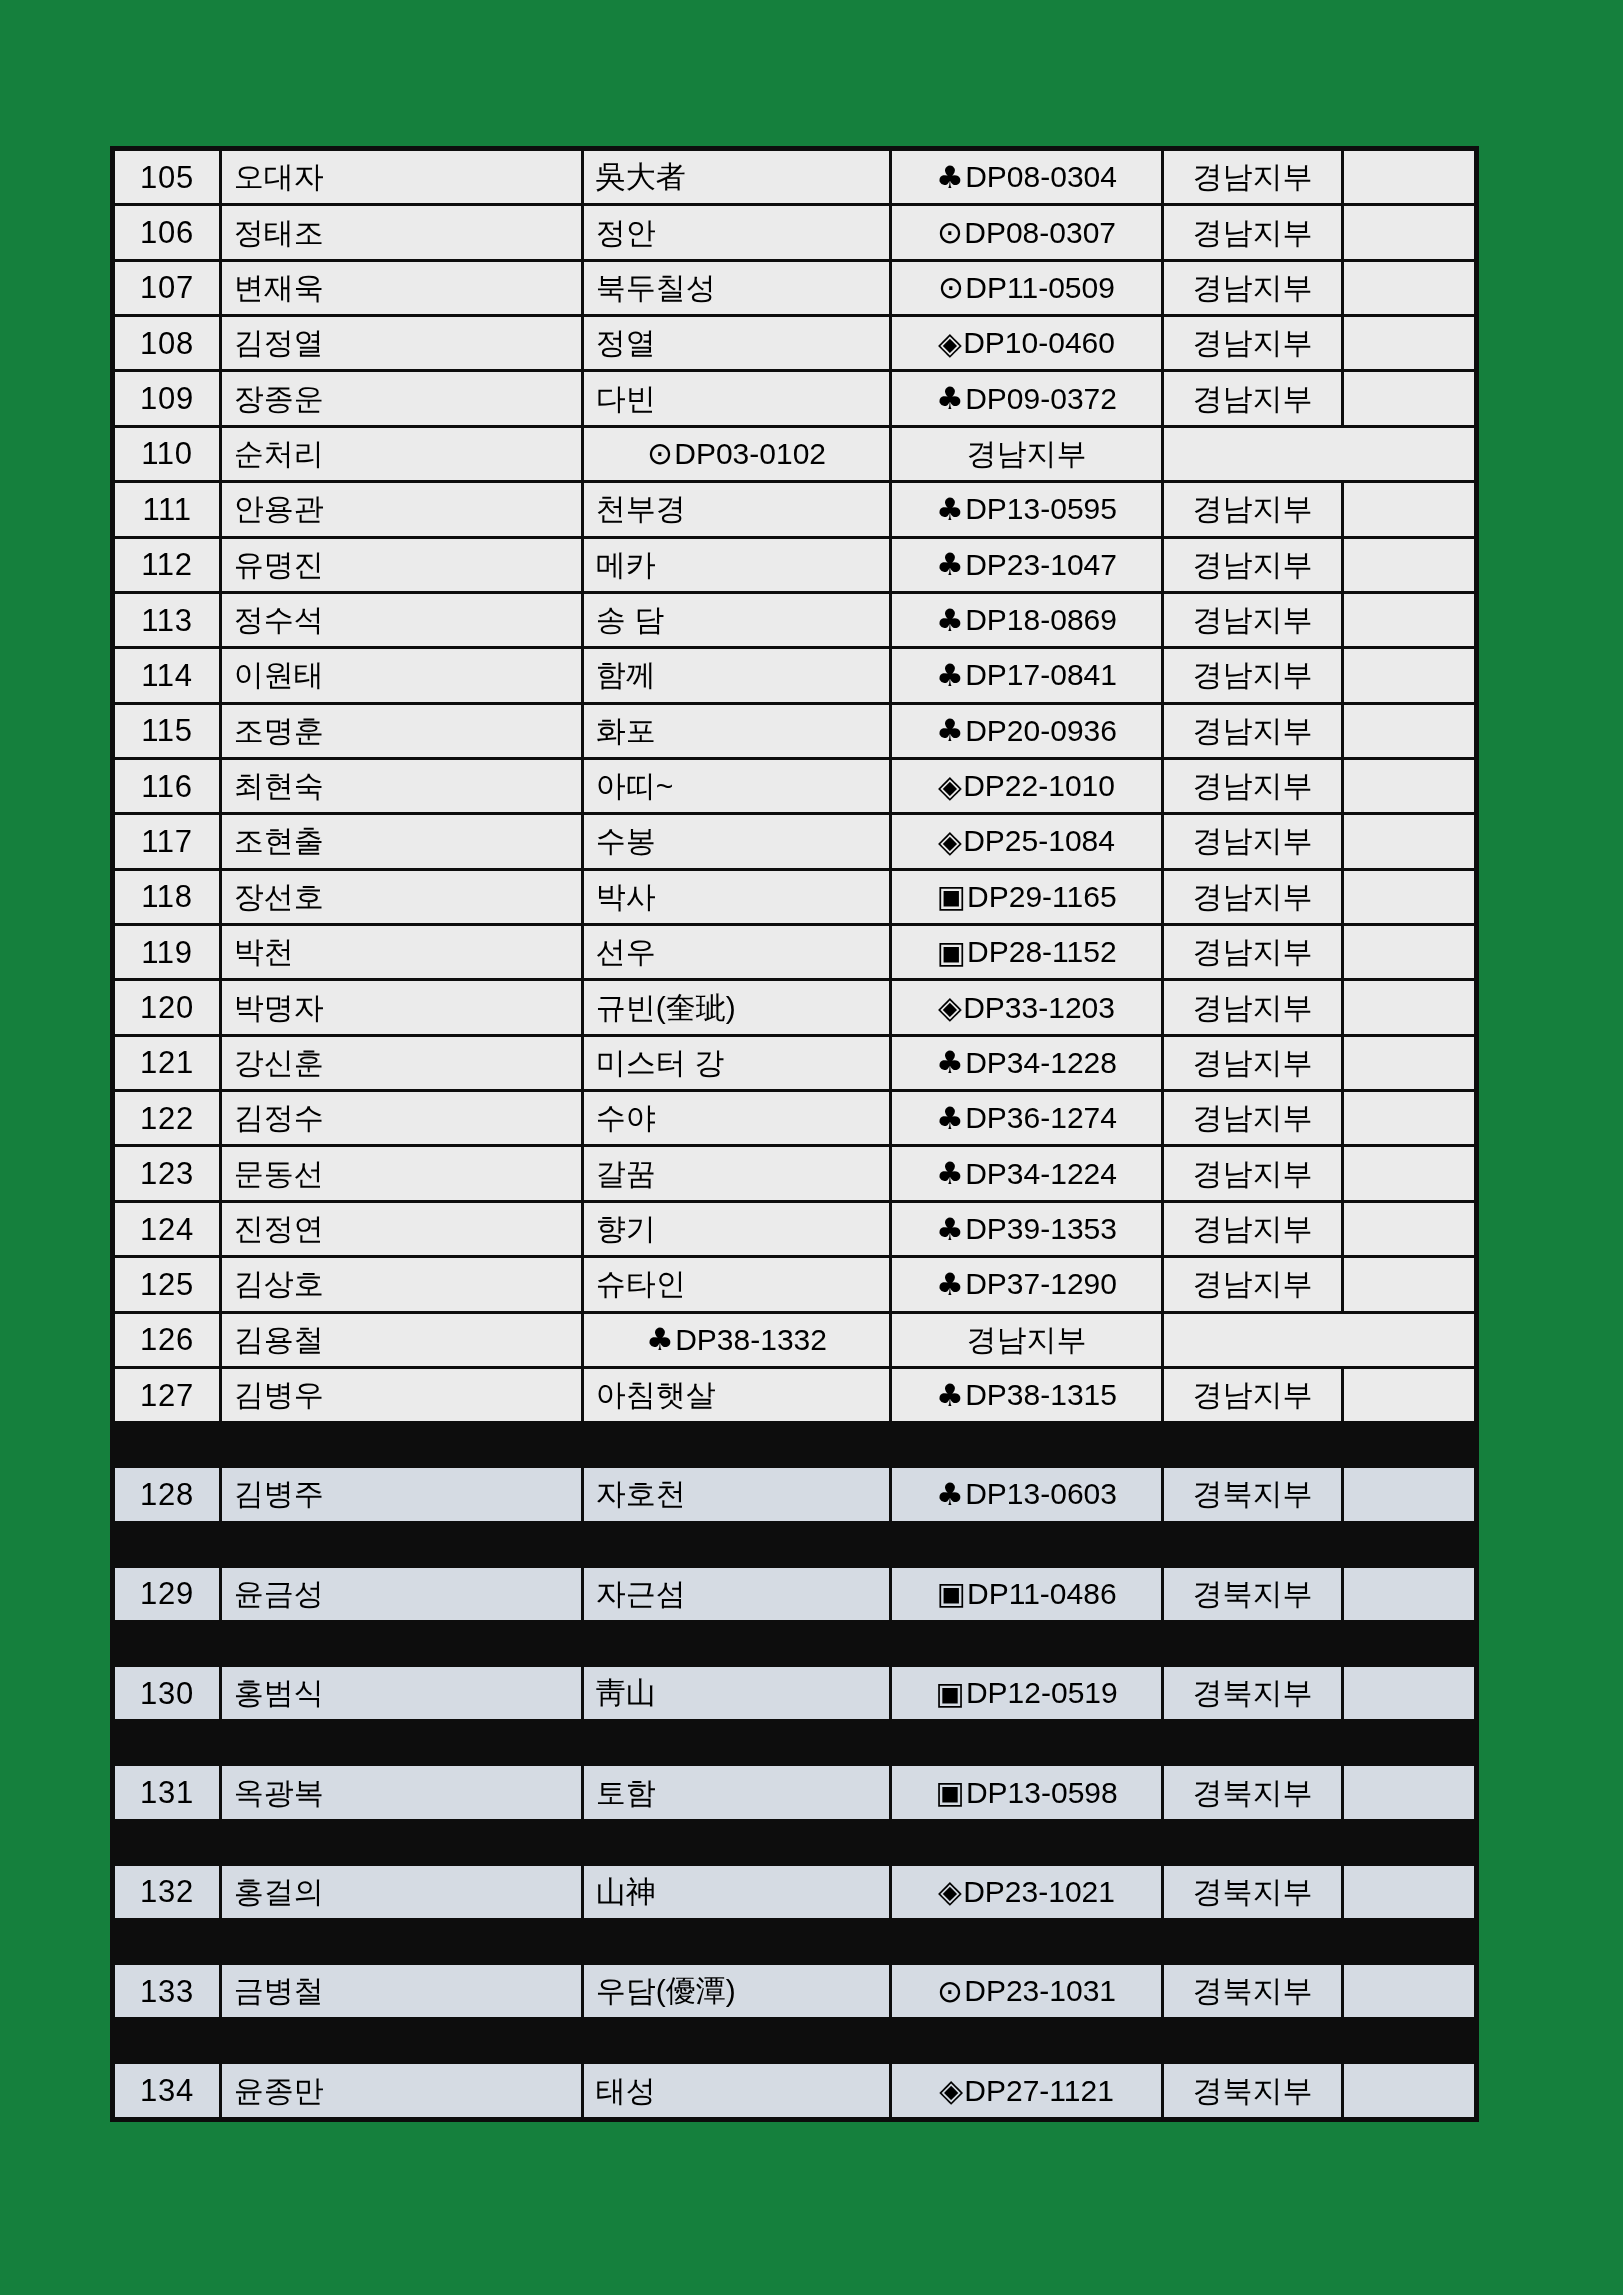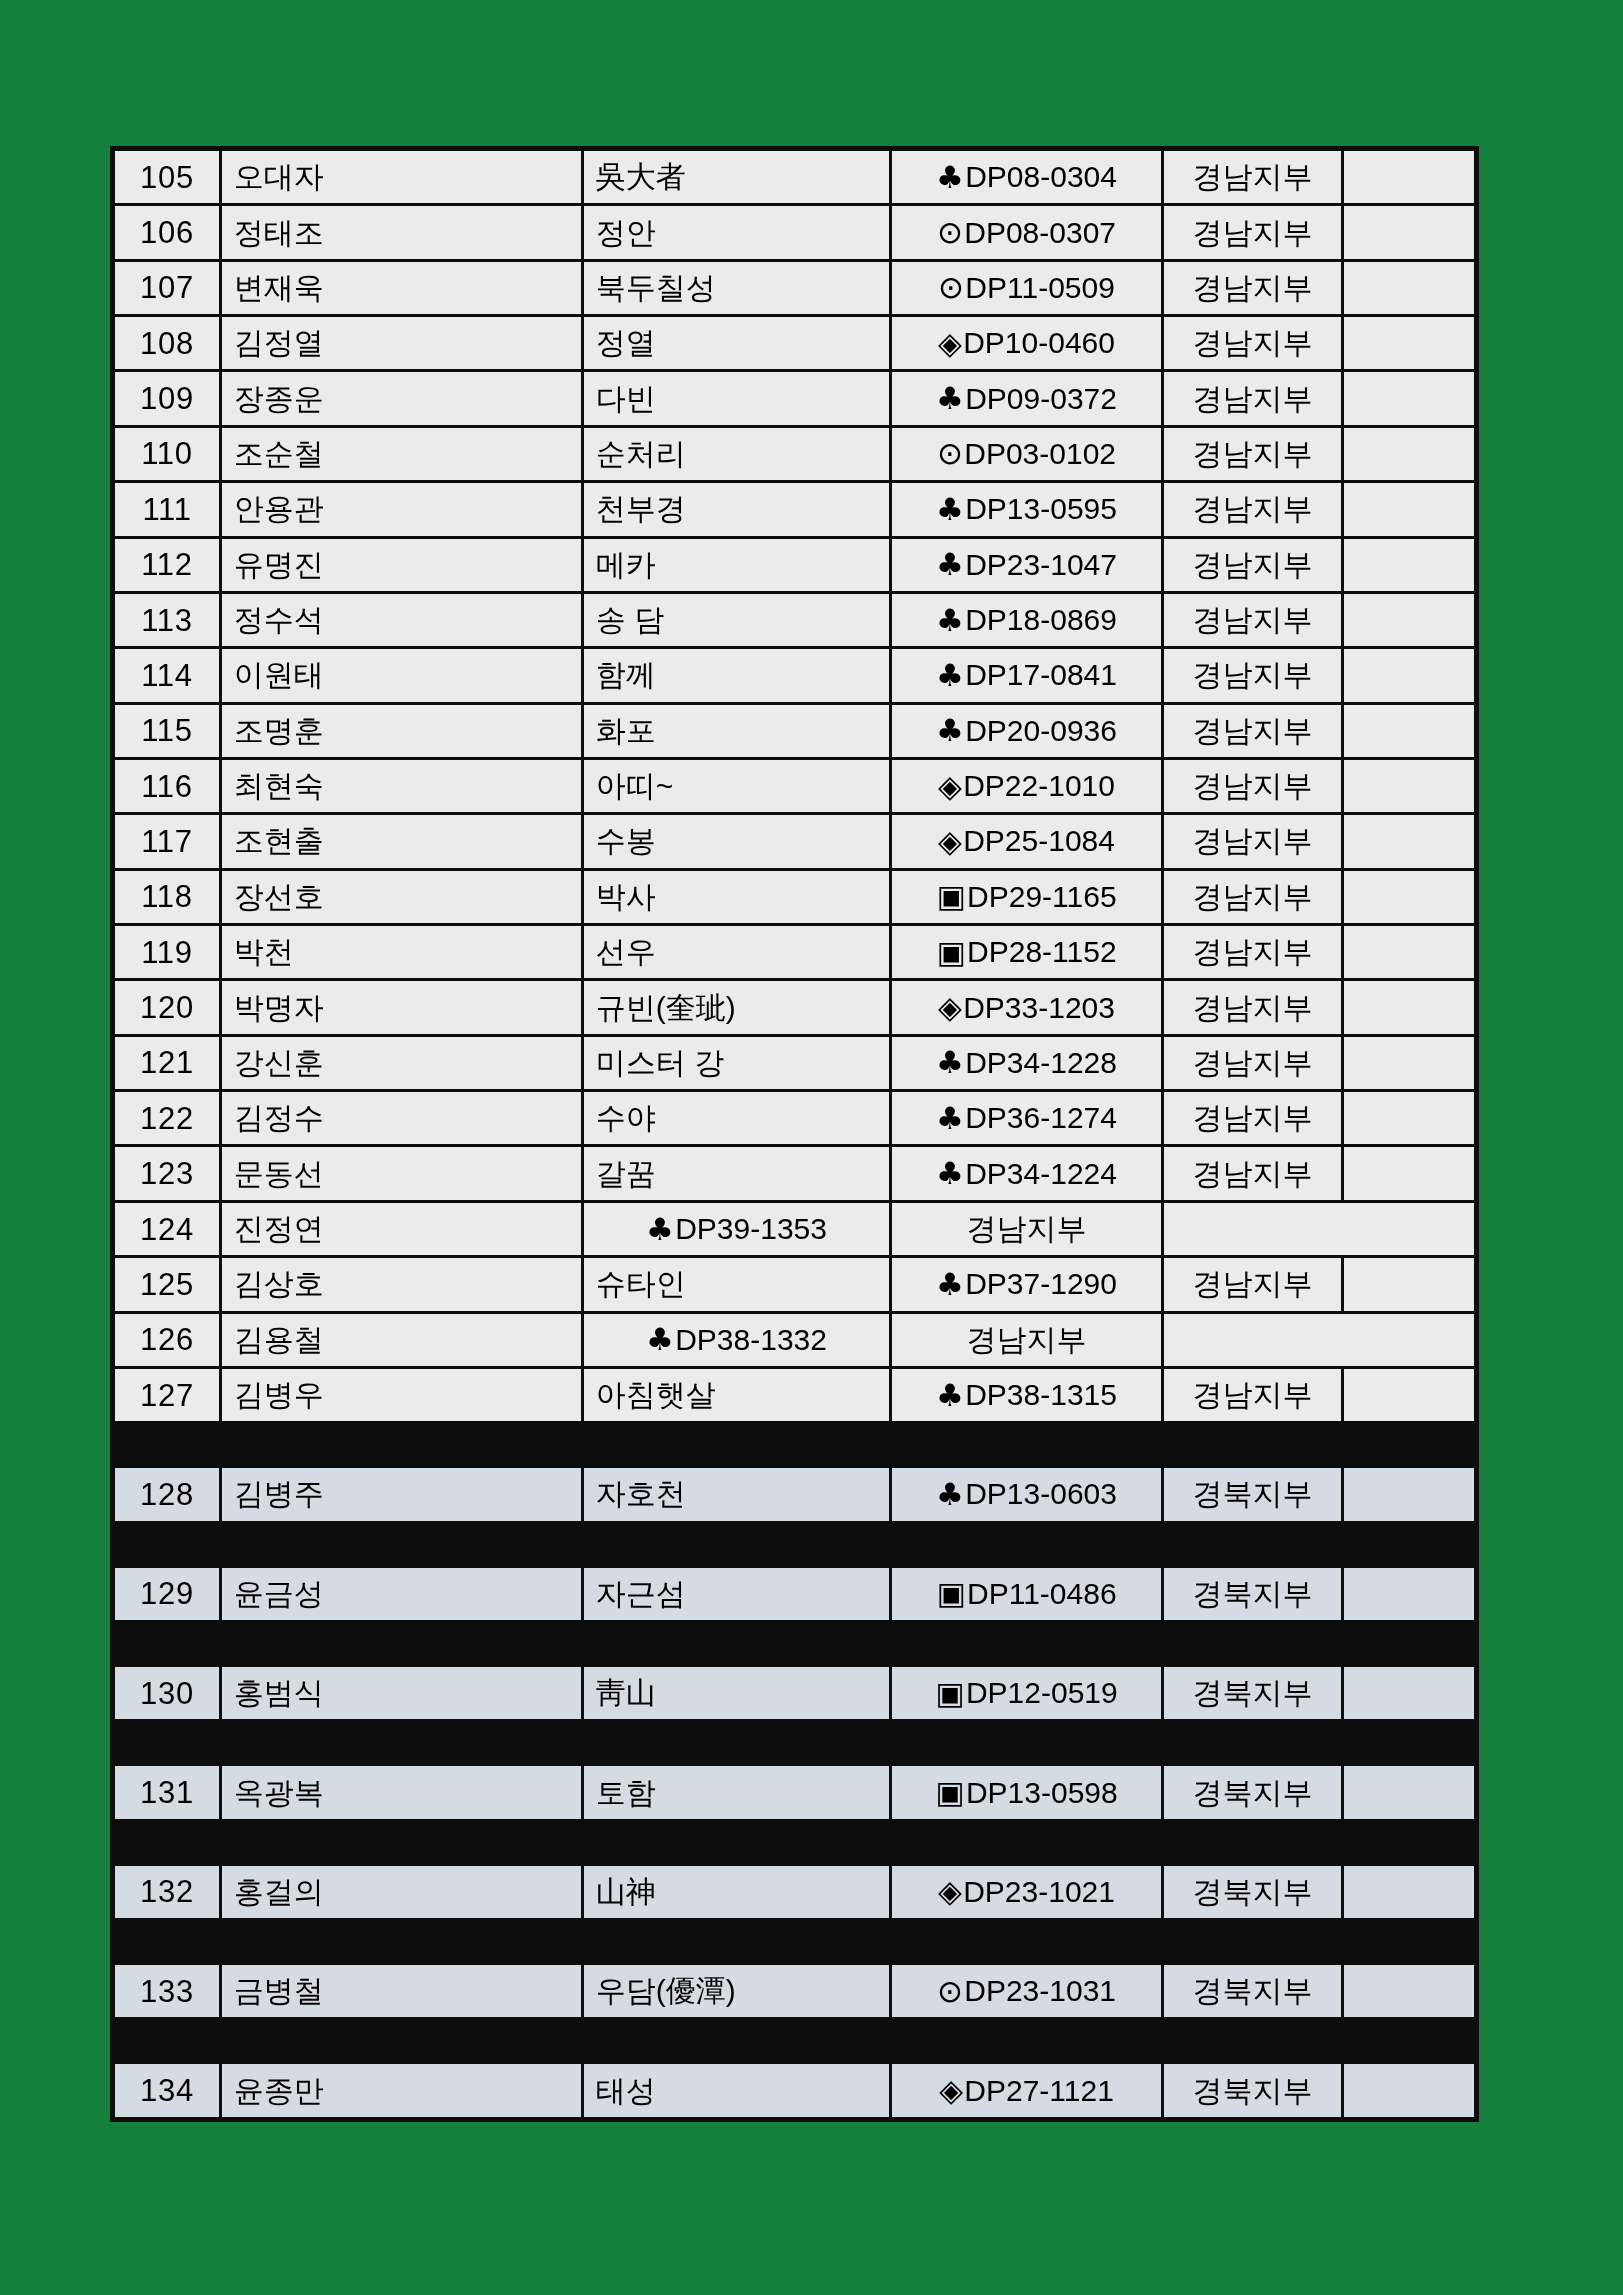--- a/index.html
+++ b/index.html
@@ -136,21 +136,20 @@
         <div class="cell c-nick">다빈</div>
         <div class="cell c-code">
           <span class="sym">♣</span>
           <span>DP09-0372</span>
         </div>
         <div class="cell c-region">경남지부</div>
         <div class="cell c-blank"></div>
       </div>
       <div class="row">
         <div class="cell c-no">110</div>
-        <div class="cell c-name">조순철</div>
         <div class="cell c-nick">순처리</div>
         <div class="cell c-code">
           <span class="sym">⊙</span>
           <span>DP03-0102</span>
         </div>
         <div class="cell c-region">경남지부</div>
         <div class="cell c-blank"></div>
       </div>
       <div class="row">
         <div class="cell c-no">111</div>
@@ -291,20 +290,21 @@
         <div class="cell c-code">
           <span class="sym">♣</span>
           <span>DP34-1224</span>
         </div>
         <div class="cell c-region">경남지부</div>
         <div class="cell c-blank"></div>
       </div>
       <div class="row">
         <div class="cell c-no">124</div>
         <div class="cell c-name">진정연</div>
+        <div class="cell c-nick">향기</div>
         <div class="cell c-code">
           <span class="sym">♣</span>
           <span>DP39-1353</span>
         </div>
         <div class="cell c-region">경남지부</div>
         <div class="cell c-blank"></div>
       </div>
       <div class="row">
         <div class="cell c-no">125</div>
         <div class="cell c-name">김상호</div>

